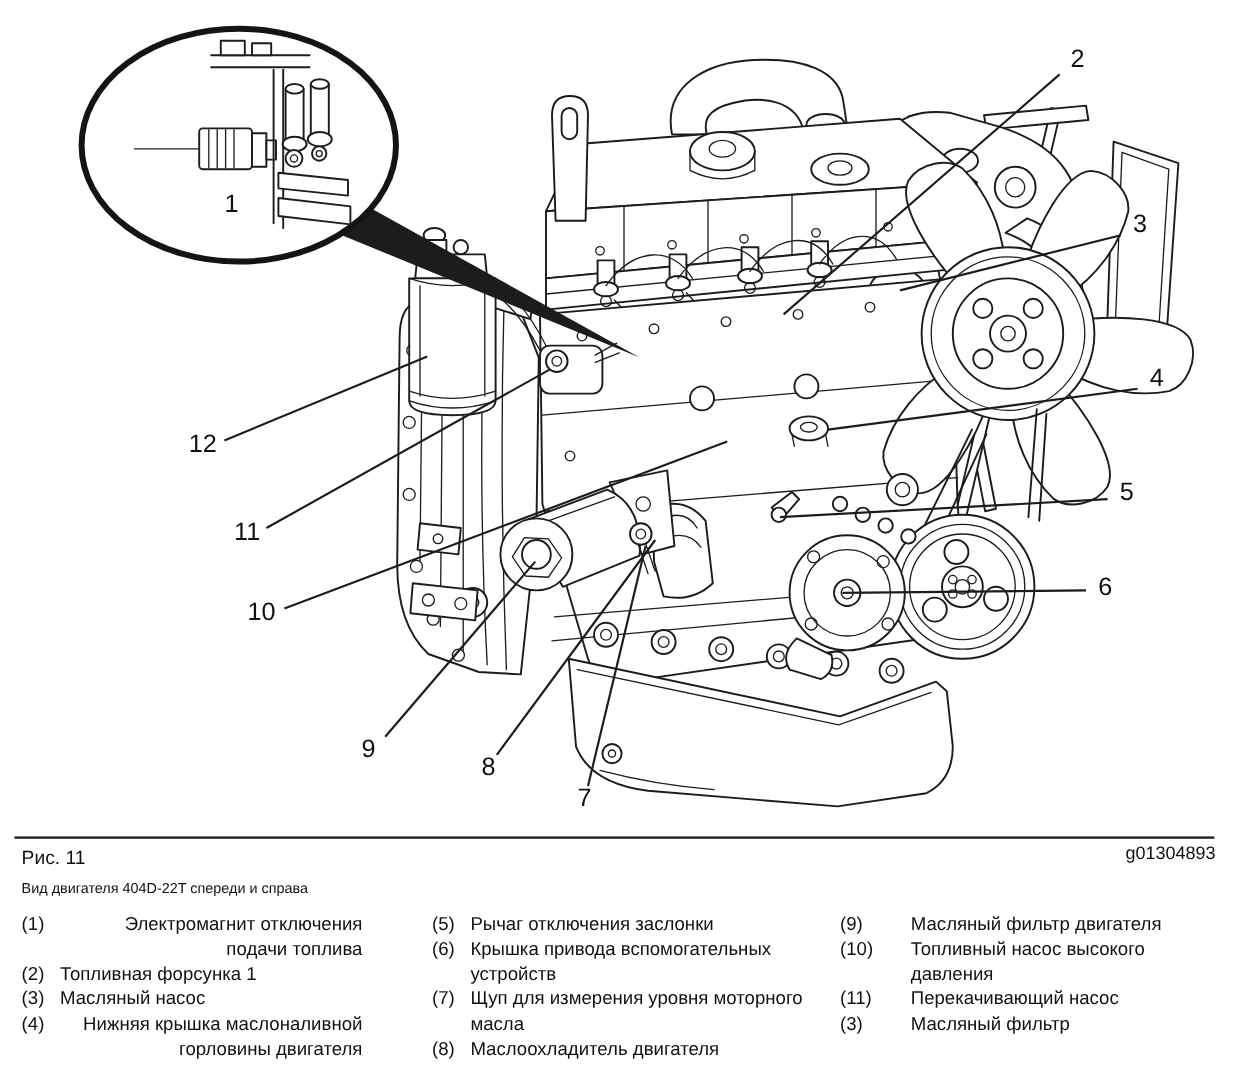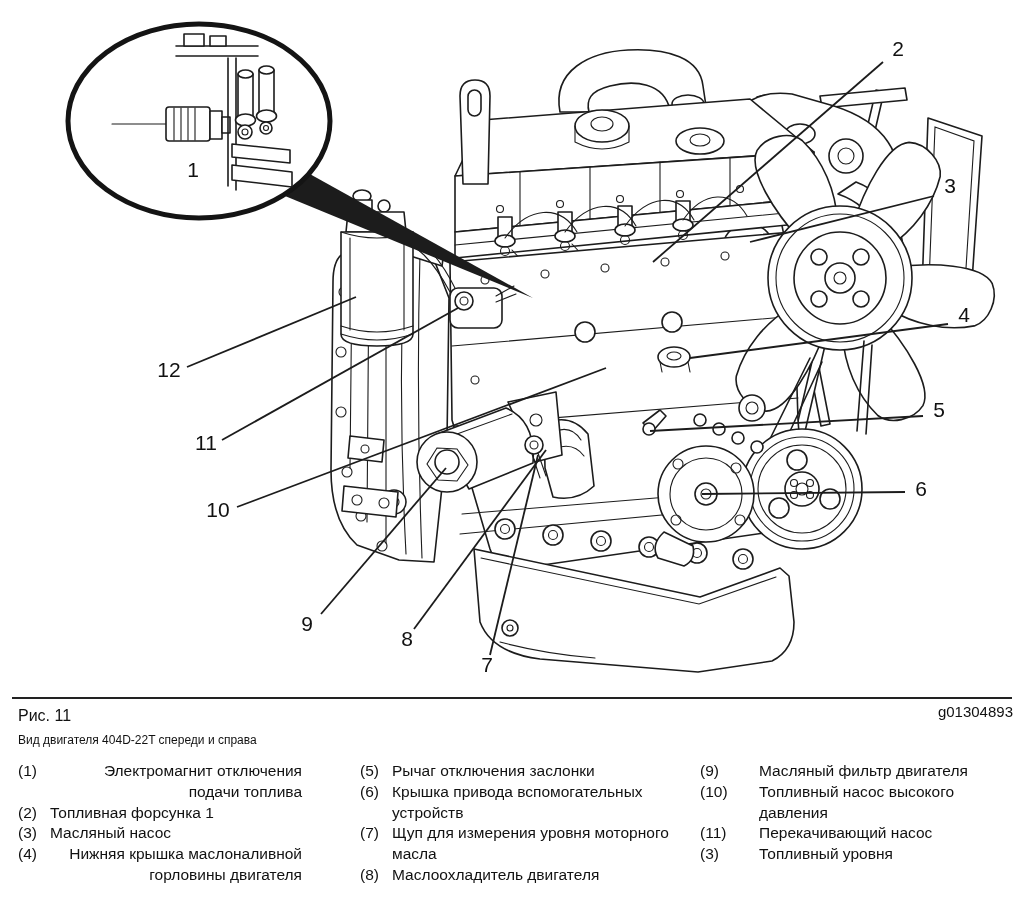--- a/index.html
+++ b/index.html
@@ -389,17 +389,17 @@
         <div class="legend-item">
           <span class="n">(10)</span>
           <span class="t">Топливный насос высокого давления</span>
         </div>
         <div class="legend-item">
           <span class="n">(11)</span>
           <span class="t">Перекачивающий насос</span>
         </div>
         <div class="legend-item">
           <span class="n">(3)</span>
-          <span class="t">Топливный уровня</span>
+          <span class="t">Масляный фильтр</span>
         </div>
       </div>
   </div>
 </div>
 
 </body></html>

